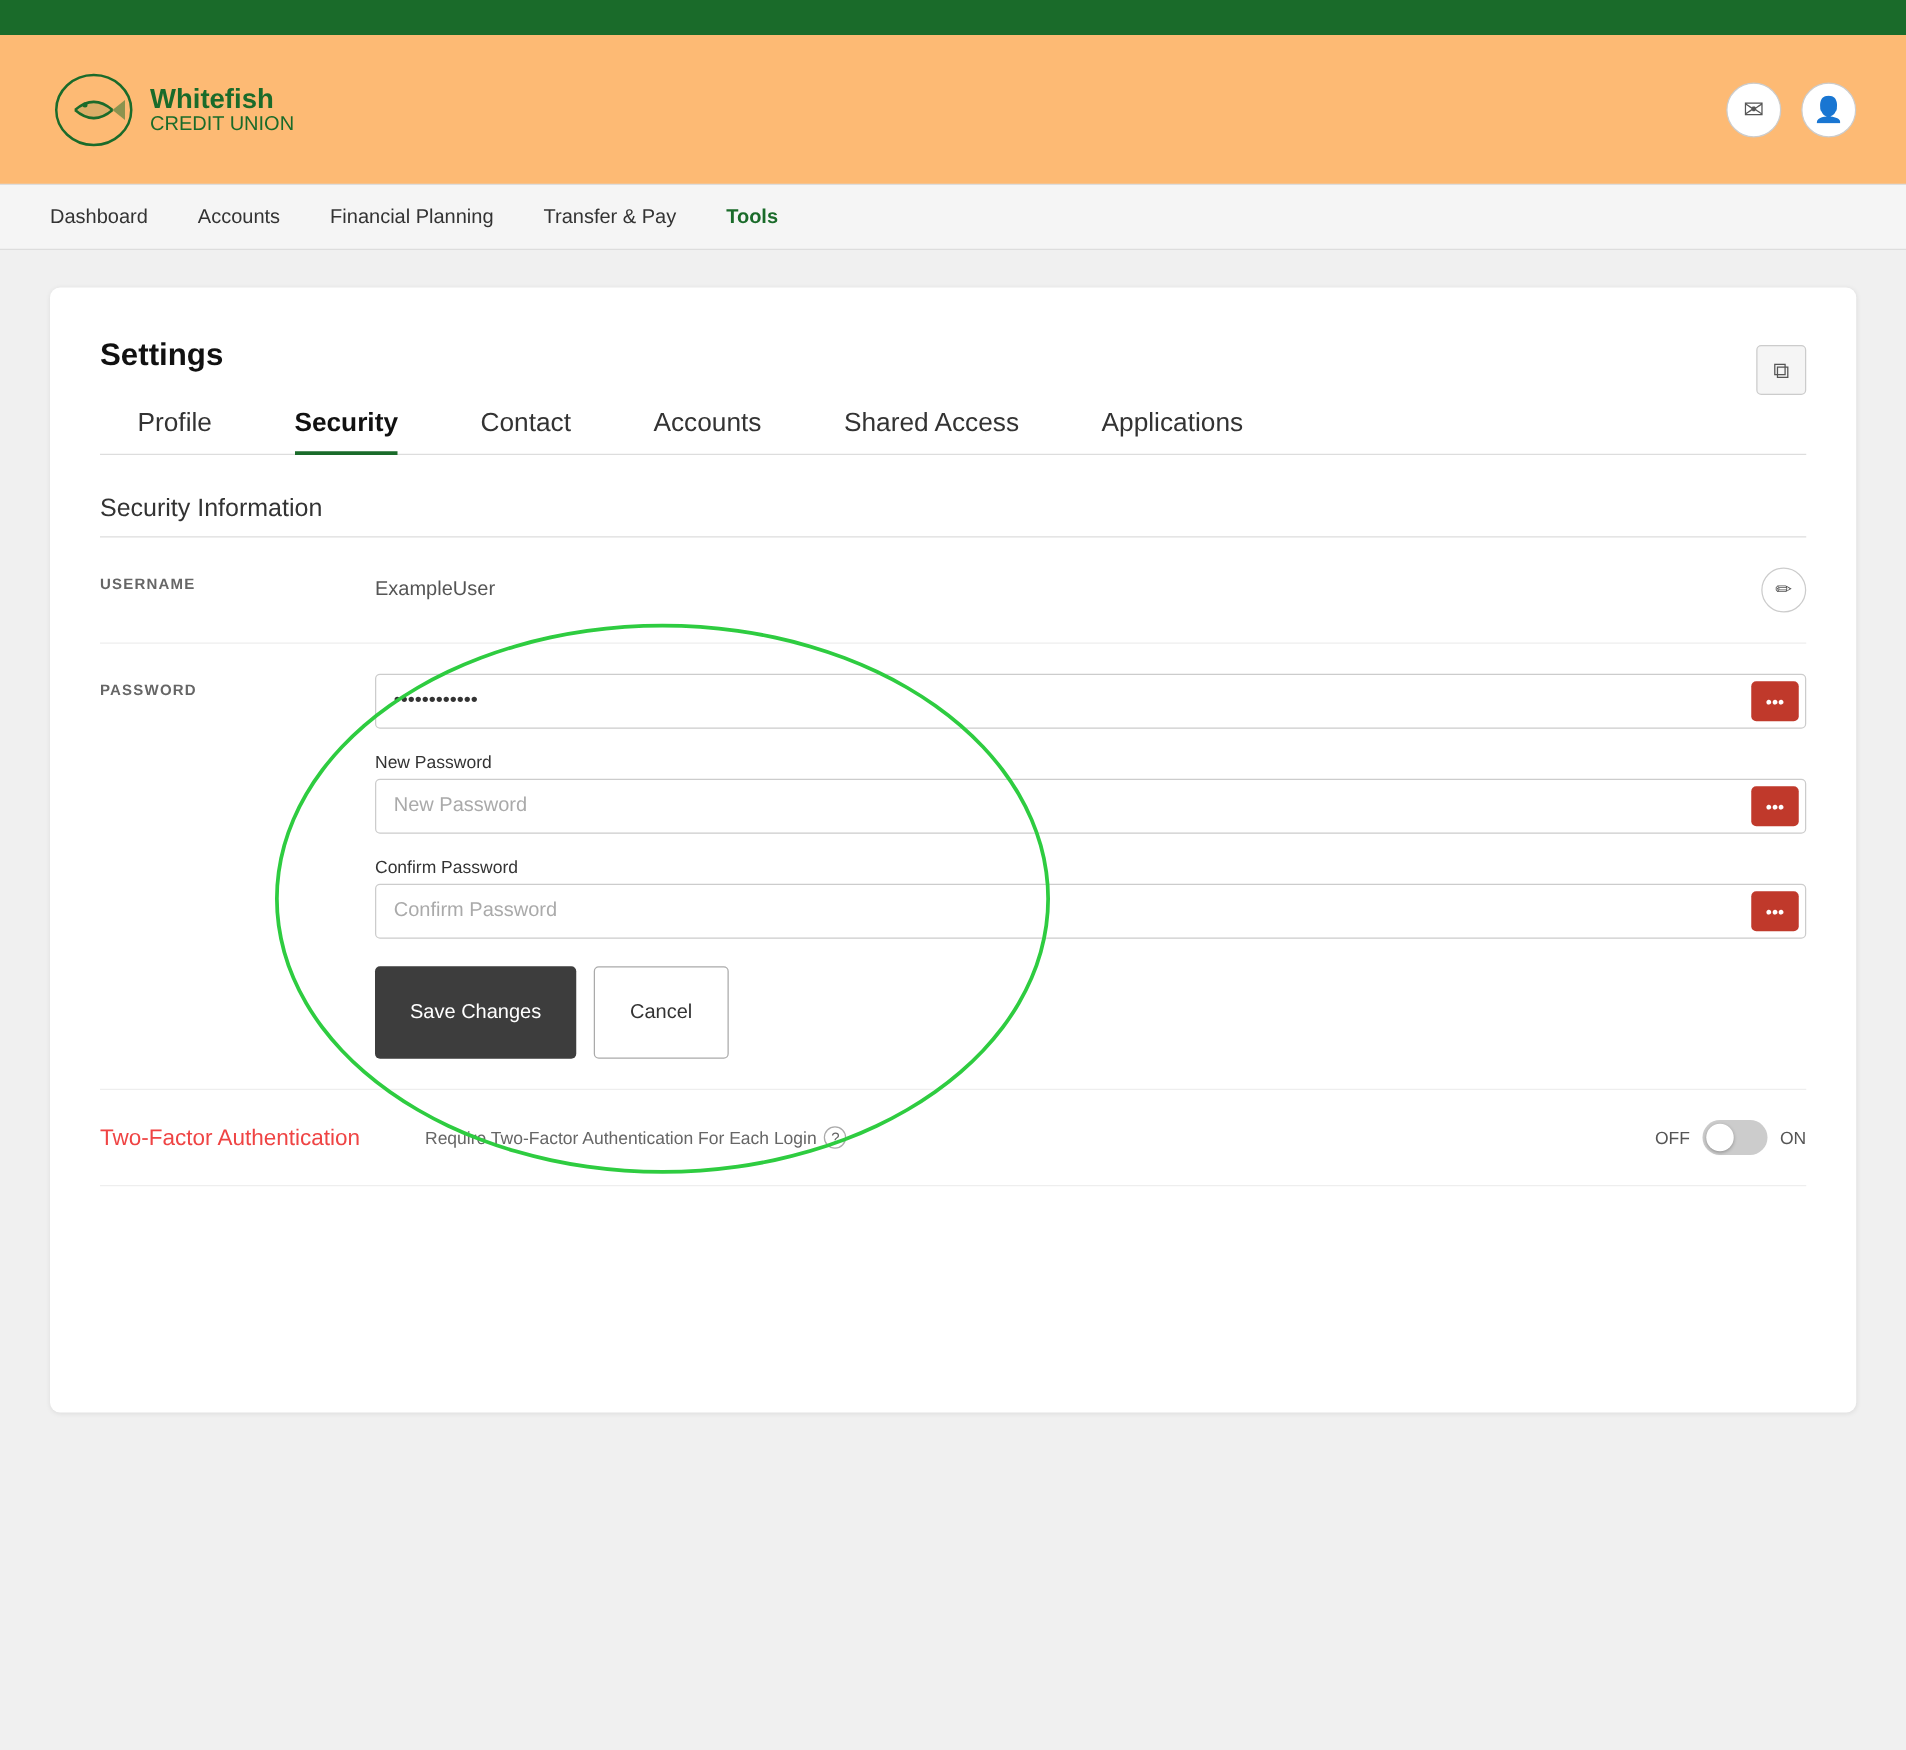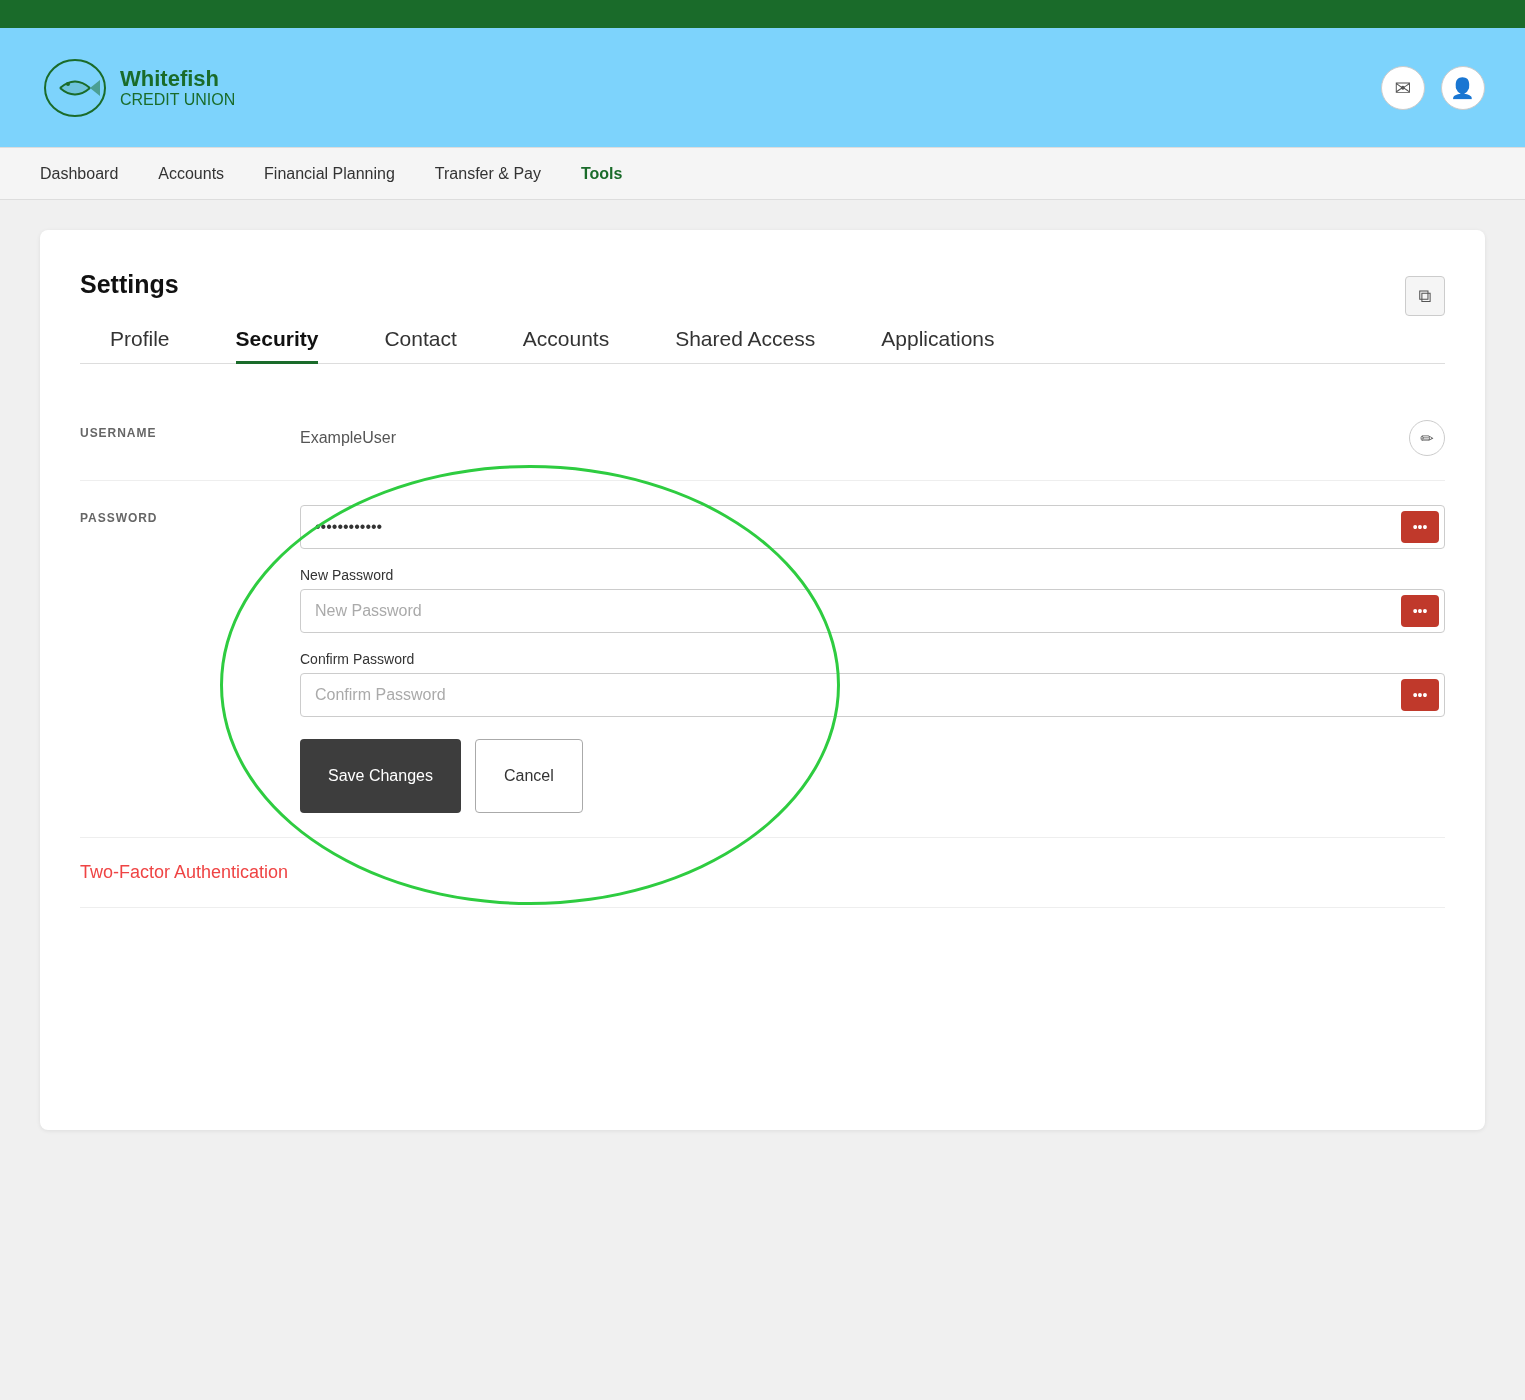--- a/index.html
+++ b/index.html
@@ -7,21 +7,21 @@
 
     
     .top-bar {
       background: #1a6b2a;
       height: 28px;
       width: 100%;
     }
 
     
     .header {
-      background: #7dd3fc;
+      background: #fdba74;
       display: flex;
       align-items: center;
       justify-content: space-between;
       padding: 10px 40px;
       border-bottom: 1px solid #ddd;
       height: 120px;
     }
 
     .logo-area {
       display: flex;
@@ -446,20 +446,21 @@
 
     <div class="settings-tabs">
       <div class="tab-item">Profile</div>
       <div class="tab-item active">Security</div>
       <div class="tab-item">Contact</div>
       <div class="tab-item">Accounts</div>
       <div class="tab-item">Shared Access</div>
       <div class="tab-item">Applications</div>
     </div>
 
+    <div class="section-title">Security Information</div>
 
     <div class="info-row">
       <div class="row-label">USERNAME</div>
       <div class="row-content">
         <span class="username-value">ExampleUser</span>
         <button class="edit-btn">
           <span>✏</span>
         </button>
       </div>
     </div>
@@ -501,16 +502,29 @@
 
         <div class="action-buttons">
           <button class="btn-save">Save Changes</button>
           <button class="btn-cancel">Cancel</button>
         </div>
       </div>
     </div>
 
     <div class="twofa-row">
       <div class="twofa-label">Two-Factor Authentication</div>
+      <div class="twofa-content">
+        <div class="twofa-desc">
+          <span>Require Two-Factor Authentication For Each Login</span>
+          <span class="help-icon">?</span>
+        </div>
+        <div class="toggle-area">
+          <span class="toggle-label">OFF</span>
+          <div class="toggle">
+            <div class="toggle-knob"></div>
+          </div>
+          <span class="toggle-label">ON</span>
+        </div>
+      </div>
     </div>
 
   </div>
 </div>
 
 </body></html>

